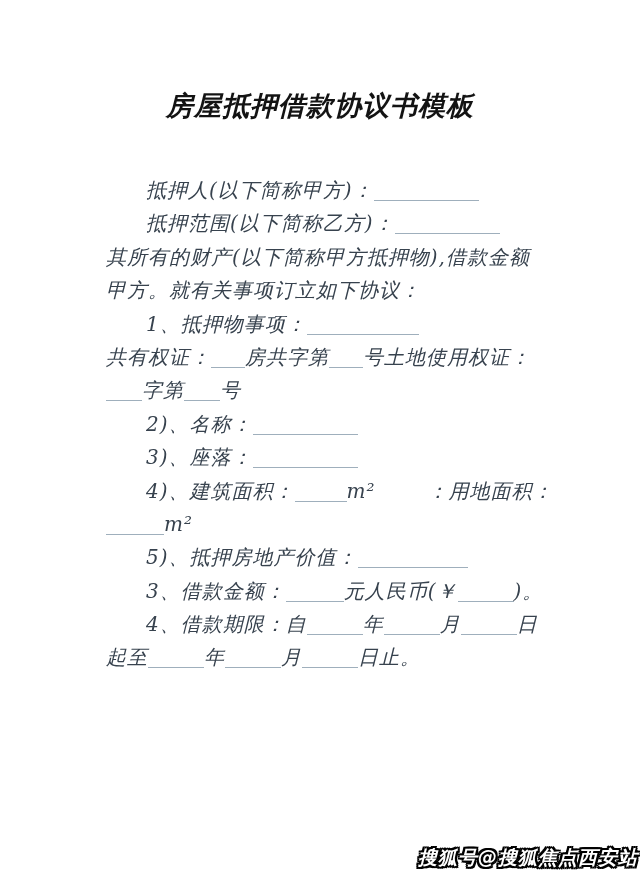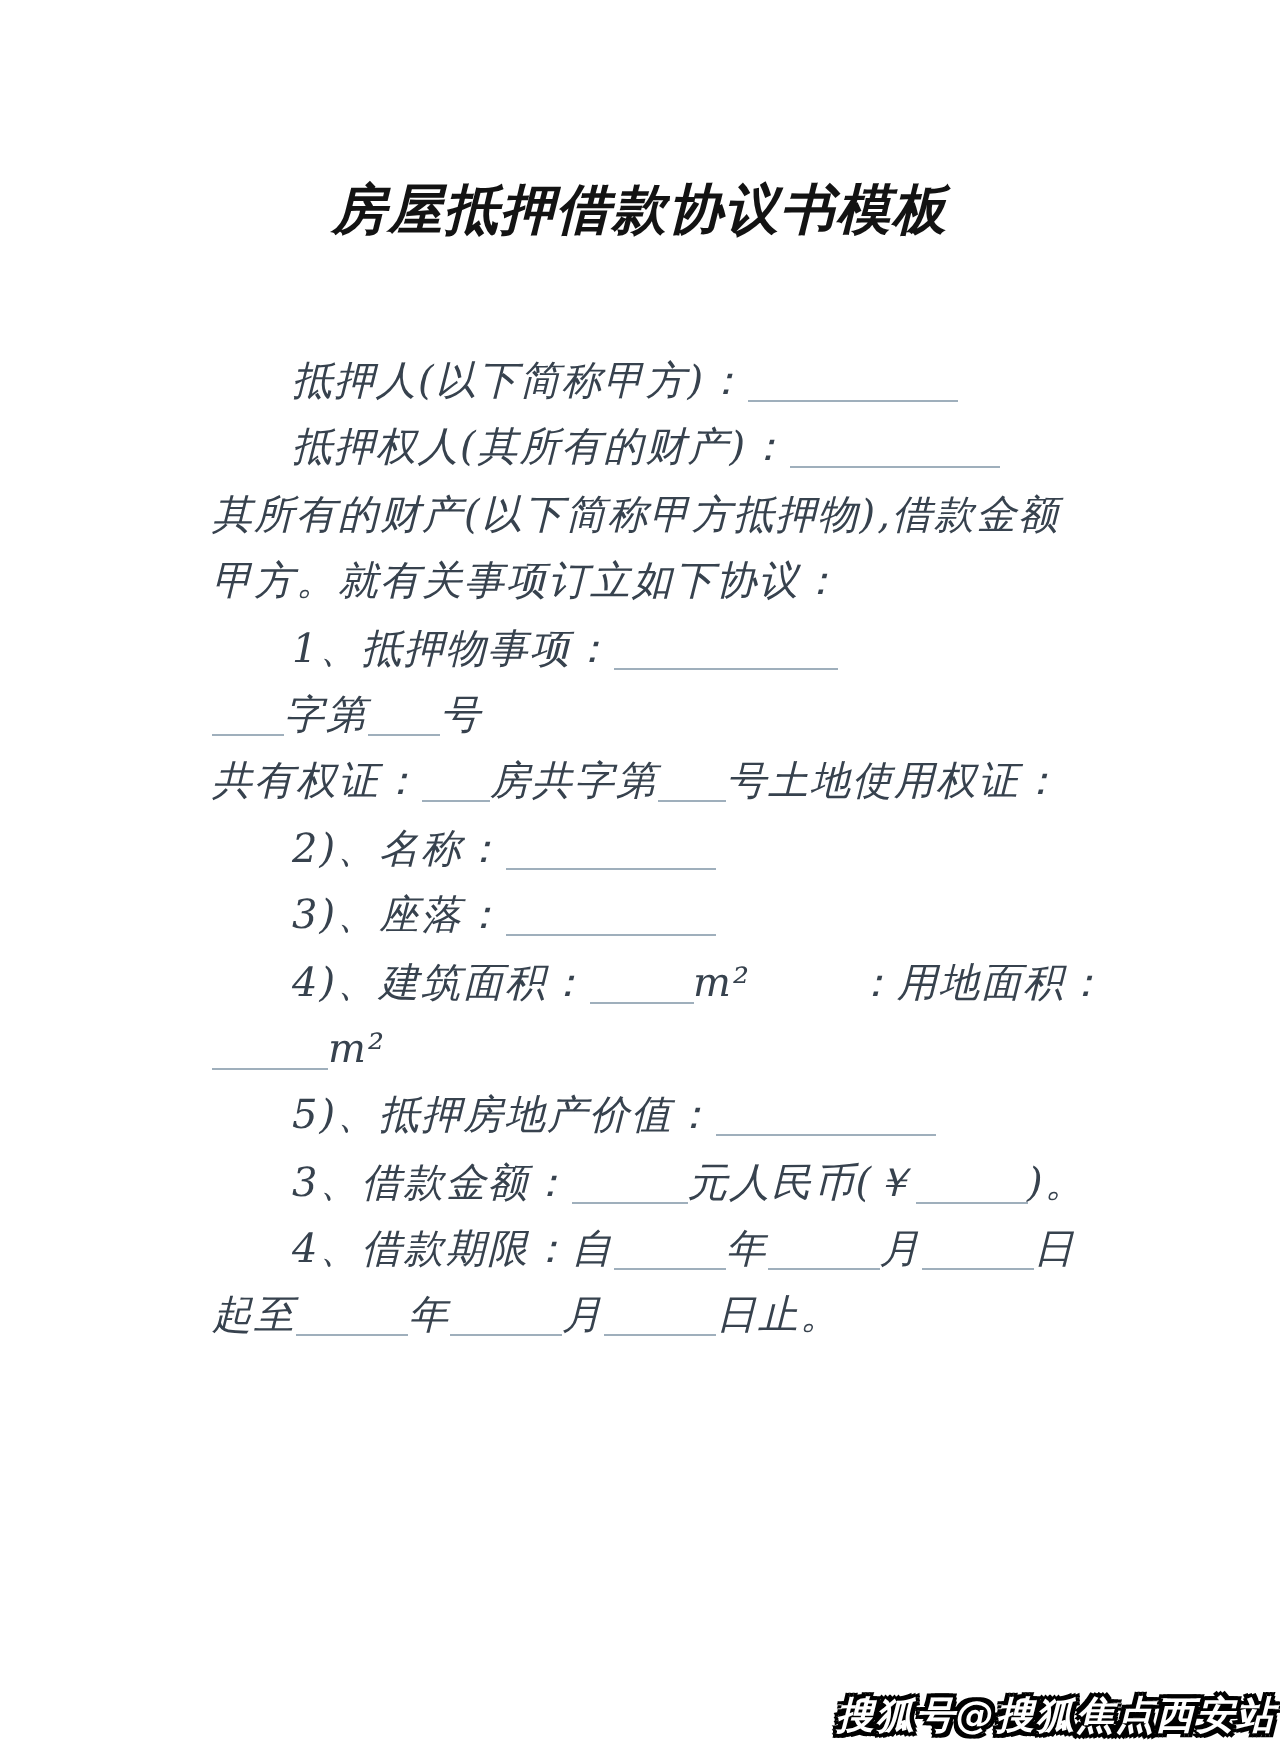--- a/index.html
+++ b/index.html
@@ -77,26 +77,26 @@
   }
 </style>
 </head>
 <body>
 
 <div class="page">
   <h1 class="doc-title">房屋抵押借款协议书模板</h1>
 
   <div class="doc-body">
       <div class="line indent"><span class="txt">抵押人(以下简称甲方)：</span><span class="blank" style="width: 105px;"></span></div>
-      <div class="line indent"><span class="txt">抵押权人(其所有的财产)：</span><span class="blank" style="width: 105px;"></span></div>
+      <div class="line indent"><span class="txt">抵押范围(以下简称乙方)：</span><span class="blank" style="width: 105px;"></span></div>
       <div class="line"><span class="txt">其所有的财产(以下简称甲方抵押物),借款金额</span></div>
       <div class="line"><span class="txt">甲方。就有关事项订立如下协议：</span></div>
       <div class="line indent"><span class="txt">1、抵押物事项：</span><span class="blank" style="width: 112px;"></span></div>
+      <div class="line"><span class="txt">共有权证：</span><span class="blank" style="width: 34px;"></span><span class="txt">房共字第</span><span class="blank" style="width: 34px;"></span><span class="txt">号土地使用权证：</span></div>
       <div class="line"><span class="blank" style="width: 36px;"></span><span class="txt">字第</span><span class="blank" style="width: 36px;"></span><span class="txt">号</span></div>
-      <div class="line"><span class="txt">共有权证：</span><span class="blank" style="width: 34px;"></span><span class="txt">房共字第</span><span class="blank" style="width: 34px;"></span><span class="txt">号土地使用权证：</span></div>
       <div class="line indent"><span class="txt">2)、名称：</span><span class="blank" style="width: 105px;"></span></div>
       <div class="line indent"><span class="txt">3)、座落：</span><span class="blank" style="width: 105px;"></span></div>
       <div class="line indent"><span class="txt">4)、建筑面积：</span><span class="blank" style="width: 52px;"></span><span class="txt">m²</span><span class="gap" style="width: 52px;"></span><span class="txt">：用地面积：</span></div>
       <div class="line"><span class="blank" style="width: 58px;"></span><span class="txt">m²</span></div>
       <div class="line indent"><span class="txt">5)、抵押房地产价值：</span><span class="blank" style="width: 110px;"></span></div>
       <div class="line indent"><span class="txt">3、借款金额：</span><span class="blank" style="width: 58px;"></span><span class="txt">元人民币(￥</span><span class="blank" style="width: 56px;"></span><span class="txt">)。</span></div>
       <div class="line indent"><span class="txt">4、借款期限：自</span><span class="blank" style="width: 56px;"></span><span class="txt">年</span><span class="blank" style="width: 56px;"></span><span class="txt">月</span><span class="blank" style="width: 56px;"></span><span class="txt">日</span></div>
       <div class="line"><span class="txt">起至</span><span class="blank" style="width: 56px;"></span><span class="txt">年</span><span class="blank" style="width: 56px;"></span><span class="txt">月</span><span class="blank" style="width: 56px;"></span><span class="txt">日止。</span></div>
     </div>
 

